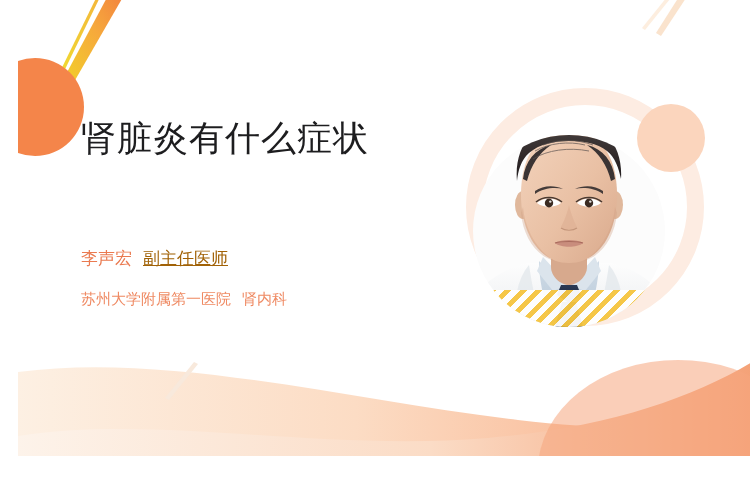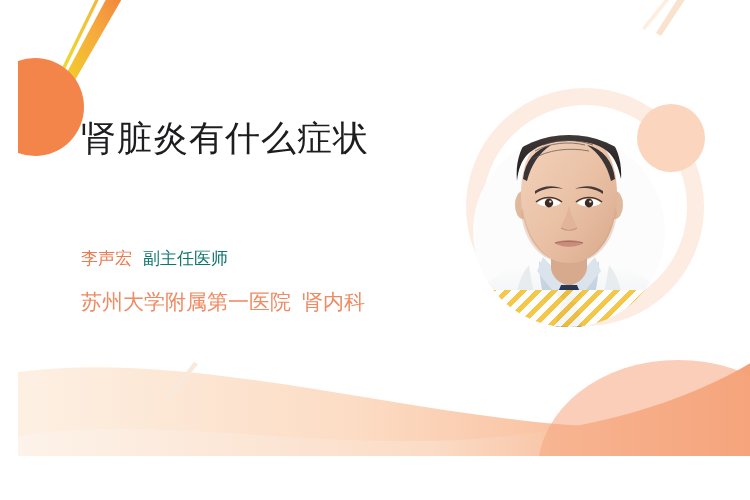--- a/index.html
+++ b/index.html
@@ -121,33 +121,34 @@
     white-space: nowrap;
     font-size: 17px;
     line-height: 1;
   }
 
   .doctor-line-2 {
     position: absolute;
     left: 63px;
     top: 291px;
     white-space: nowrap;
-    font-size: 21px;
+    font-size: 15px;
     line-height: 1;
     color: #ef8a63;
   }
 
   .doc-name {
     font-weight: normal;
     color: #ea7a50;
     margin-right: 11px;
   }
 
   .doc-role {
-    color: #0f766e;
+    color: #a16207;
+    text-decoration: underline;
   }
 
   .doc-dept {
     margin-left: 11px;
   }
 </style>
 </head>
 <body>
 
 <div class="card">

